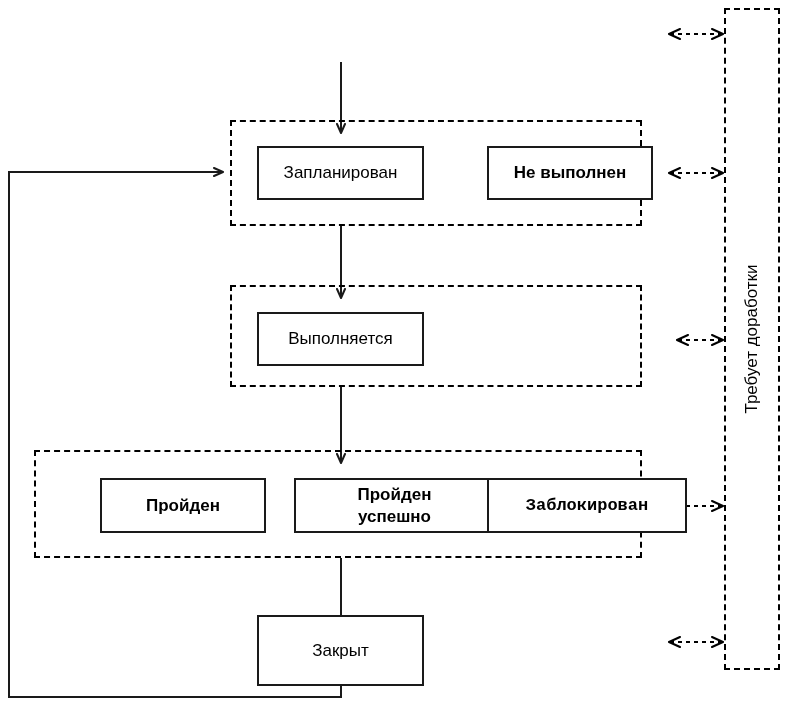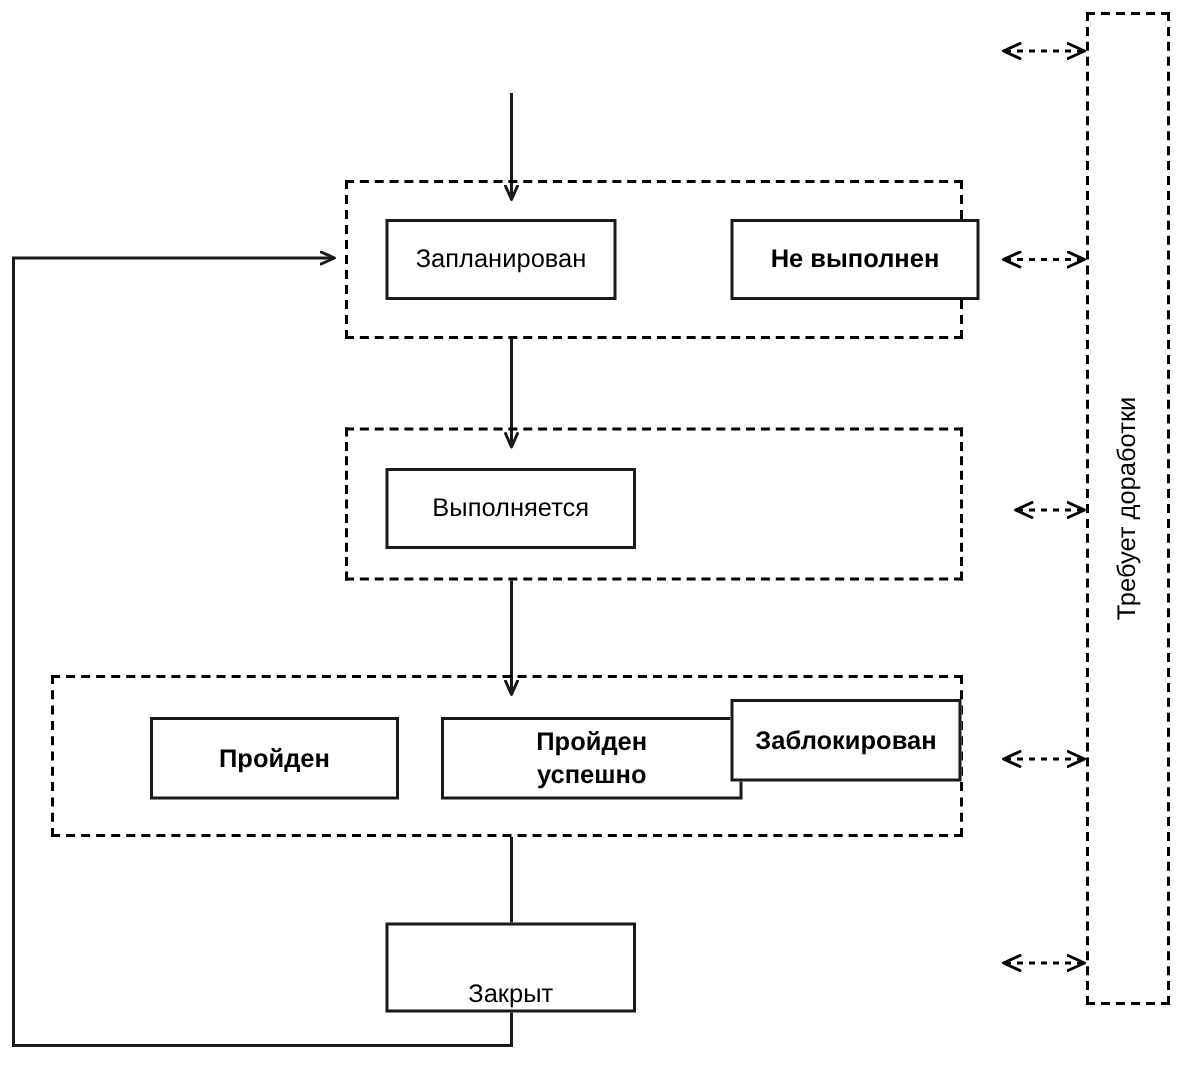--- a/index.html
+++ b/index.html
@@ -112,21 +112,21 @@
     <line x1="670" y1="642" x2="722" y2="642" stroke="#000000" stroke-width="2" stroke-dasharray="4,4" marker-end="url(#arrow-dash-end)" marker-start="url(#arrow-dash-start)"></line>
   </svg>
 
   <div class="group-box" style="left:230px; top:120px; width:412px; height:106px;"></div>
 
   <div class="group-box" style="left:230px; top:285px; width:412px; height:102px;"></div>
 
   <div class="group-box" style="left:34px; top:450px; width:608px; height:108px;"></div>
 
 
-  <div class="state-box" style="left:257px; top:146px; width:154px; height:54px;">
+  <div class="state-box" style="left:257px; top:146px; width:167px; height:54px;">
     <span>Запланирован</span>
   </div>
 
   <div class="state-box bold" style="left:450px; top:146px; width:166px; height:54px;">
     <span>Не выполнен</span>
   </div>
 
   <div class="state-box" style="left:257px; top:312px; width:167px; height:54px;">
     <span>Выполняется</span>
   </div>
@@ -134,25 +134,25 @@
 
   <div class="state-box bold" style="left:63px; top:478px; width:166px; height:55px;">
     <span>Пройден</span>
   </div>
 
   <div class="state-box bold" style="left:257px; top:478px; width:201px; height:55px;">
     <span style="white-space:pre-line;">Пройден
 успешно</span>
   </div>
 
-  <div class="state-box bold" style="left:450px; top:466px; width:154px; height:55px;">
+  <div class="state-box bold" style="left:450px; top:478px; width:200px; height:55px;font-family:Liberation Mono, monospace;">
     <span>Заблокирован</span>
   </div>
 
-  <div class="state-box" style="left:257px; top:615px; width:167px; height:60px;align-items:flex-end;">
+  <div class="state-box" style="left:257px; top:615px; width:167px; height:71px;">
     <span>Закрыт</span>
   </div>
 
   <div class="rework-panel" style="left:724px; top:8px; width:56px; height:662px;">
     <span class="rework-label">Требует доработки</span>
   </div>
 
 </div>
 
 </body></html>

